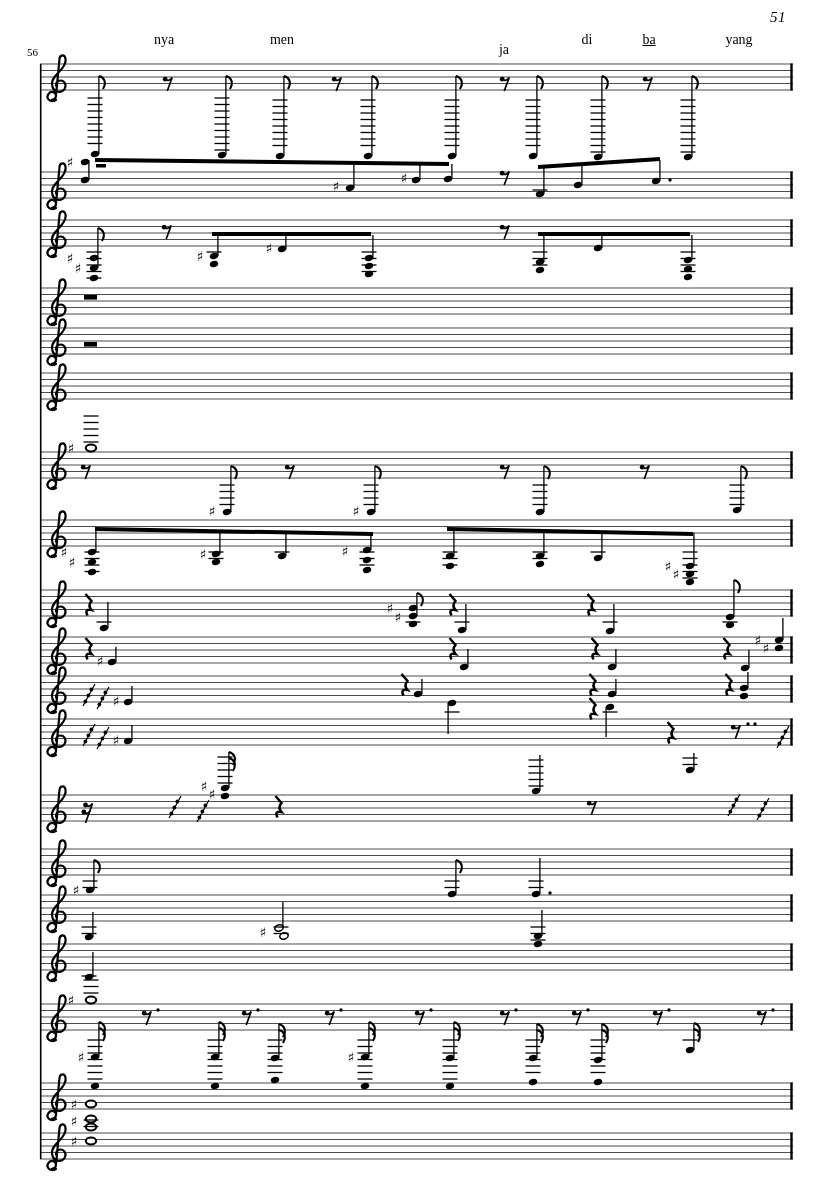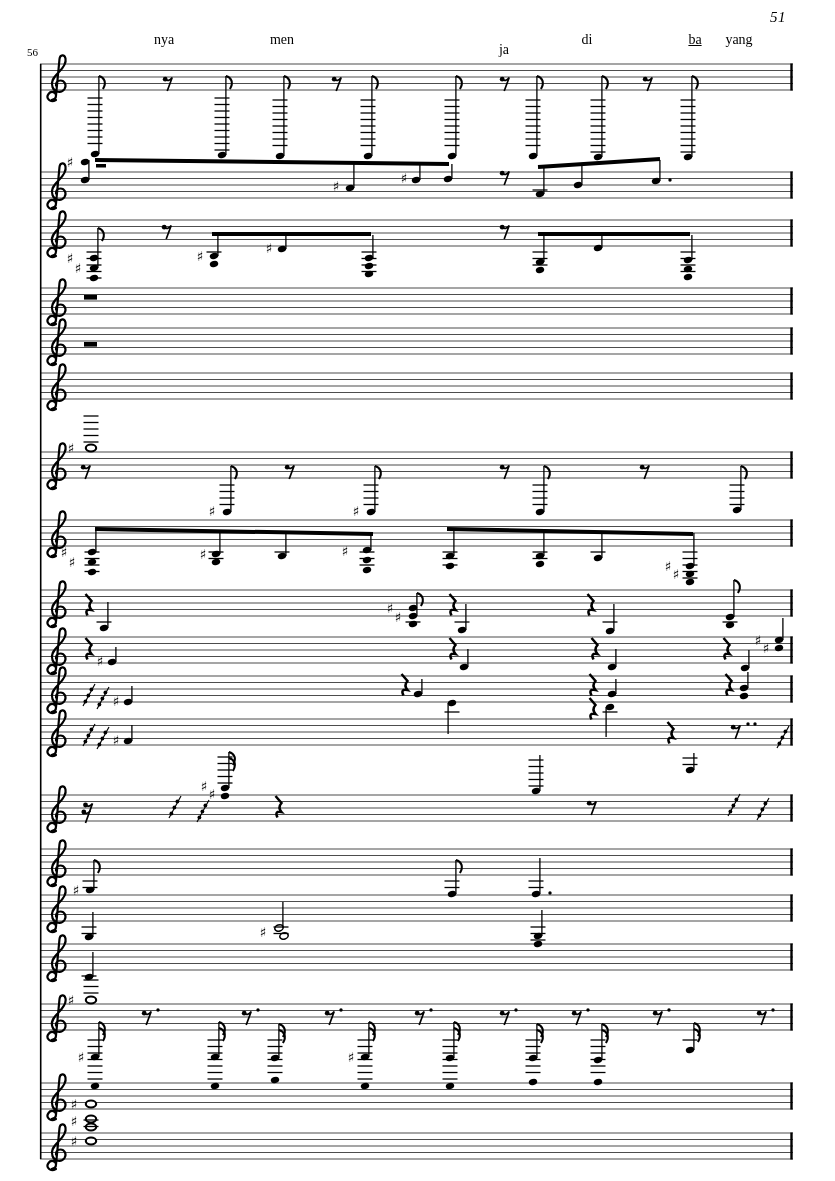--- a/index.html
+++ b/index.html
@@ -727,15 +727,15 @@
       <line x1="83.5" y1="1126.5" x2="98.5" y2="1126.5" stroke="#000000" stroke-width="1.3"></line>
       <text x="74" y="1145.6" font-size="13.5" fill="#000000" text-anchor="middle" font-family="&quot;DejaVu Sans&quot;, sans-serif">♯</text>
       <ellipse cx="91" cy="1141" rx="5.2" ry="3.5" fill="#fff" stroke="#000000" stroke-width="2.1"></ellipse>
     </svg>
   <div class="pgnum">51</div>
   <div class="mnum">56</div>
   <div class="lyric" style="left: 164px;">nya</div>
   <div class="lyric" style="left: 282px;">men</div>
   <div class="lyric" style="left: 504px; margin-top: 10px;">ja</div>
   <div class="lyric" style="left: 551px; margin-left: 36px;">di</div>
-  <div class="lyric" style="left: 695px; text-decoration: underline;">ba</div>
+  <div class="lyric" style="left: 649px; text-decoration: underline;">ba</div>
   <div class="lyric" style="left: 727px; margin-left: 12px;">yang</div>
 </div>
 
 </body></html>

